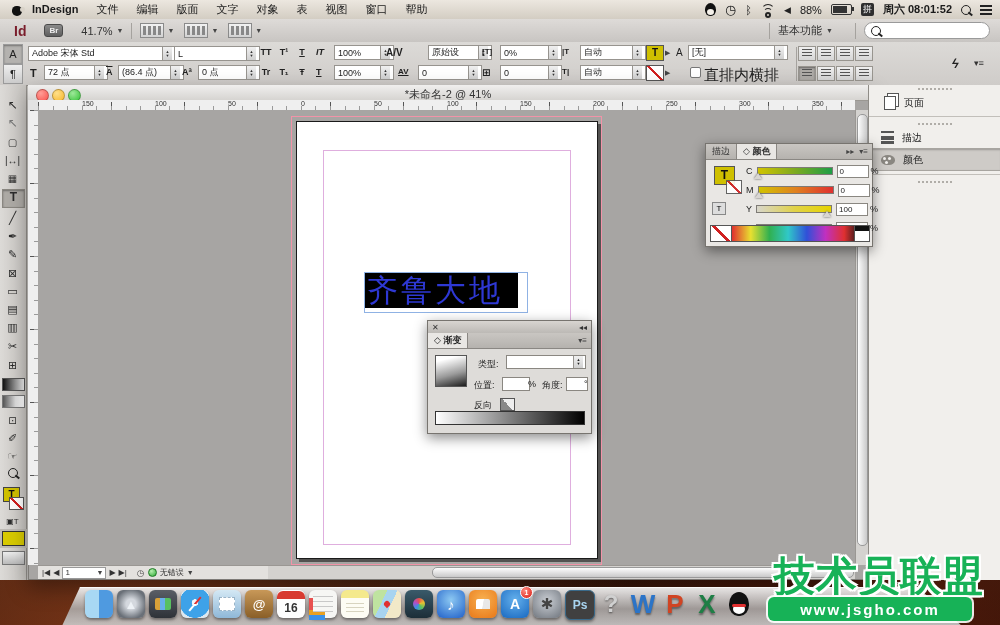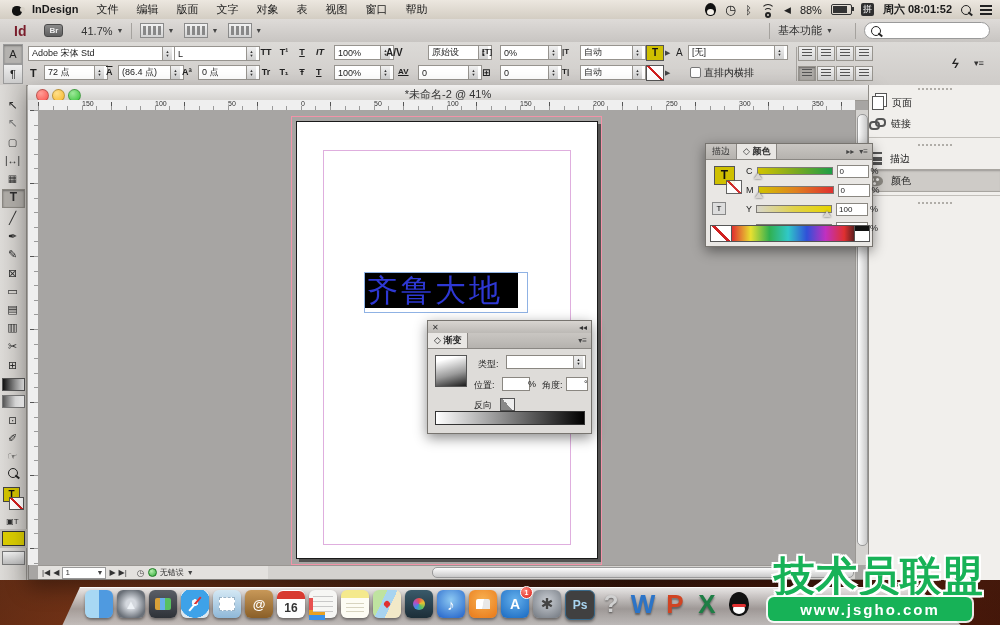--- a/index.html
+++ b/index.html
@@ -104,21 +104,21 @@
   .gtitle{position:absolute;left:0;top:0;right:0;height:12px;background:linear-gradient(#d8d5d1,#bcb9b5);border-bottom:1px solid #98958f;display:flex;align-items:center;padding:0 4px;font-size:8px;color:#333;}
   .gtabbar{position:absolute;left:0;top:12px;right:0;height:15px;background:linear-gradient(#c9c6c2,#b5b2ae);border-bottom:1px solid #8a8783;display:flex;font-size:9px;text-align:right;}
   .gswatch{position:absolute;left:7px;top:34px;width:30px;height:30px;border:1px solid #555;background:linear-gradient(165deg,#ffffff 15%,#9a9a9a 60%,#1c1c1c 100%);}
   .gramp{position:absolute;left:7px;bottom:8px;width:148px;height:12px;border:1px solid #333;background:linear-gradient(90deg,#fff,#000);}
   .gfld{position:absolute;background:#fff;border:1px solid #8a8781;height:12px;display:flex;align-items:center;padding:0 2px;font-size:8px;}
   .revicon{position:absolute;width:13px;height:11px;border:1px solid #555;background:linear-gradient(45deg,#888 50%,#eee 50%);}
   
   #rightdock{left:868px;top:85px;width:132px;height:495px;background:#f1efec;border-left:1px solid #8f8c87;}
   .grip{height:7px;border-bottom:0;display:flex;justify-content:center;align-items:center;}
   .grip::after{content:"";width:34px;border-top:2px dotted #b0ada8;}
-  .dockrow{height:21px;display:flex;align-items:center;gap:8px;font-size:10px;color:#222;}
+  .dockrow{height:21px;display:flex;align-items:center;gap:8px;padding-left:12px;font-size:10px;color:#222;}
   .dockrow.sel{background:#cecbc7;box-shadow:inset 0 1px 2px rgba(0,0,0,.25);border-top:1px solid #a8a5a0;border-bottom:1px solid #a8a5a0;}
   .dsep{height:1px;background:#c2bfba;margin:3px 0;}
   .icon-pages{width:10px;height:12px;border:1px solid #555;background:#fff;box-shadow:3px -3px 0 -1px #fff,3px -3px 0 0 #555;margin-left:3px;}
   .icon-links{width:14px;height:12px;position:relative;}
   .icon-links i{position:absolute;width:7px;height:5px;border:2px solid #555;border-radius:4px;}
   .icon-stroke{width:13px;height:13px;background:linear-gradient(#555 0 2px,transparent 2px 5px,#555 5px 9px,transparent 9px 10px,#555 10px 13px);}
   .icon-palette{width:14px;height:10px;background:#8a8781;border-radius:50% 50% 45% 45%;position:relative;}
   .icon-palette::after{content:"";position:absolute;left:2px;top:2px;width:3px;height:3px;border-radius:50%;background:#f1efec;box-shadow:5px 0 0 #f1efec,2px 4px 0 #f1efec;}
   .icon-swatches{width:13px;height:13px;border:1px solid #555;background:repeating-linear-gradient(90deg,#555 0 1px,transparent 1px 4px),repeating-linear-gradient(0deg,#555 0 1px,transparent 1px 4px),#ddd;}
   
@@ -288,21 +288,21 @@
   <span class="caret" style="position:absolute;left:665px;top:7px">▶</span>
   <div class="swatchX" style="left:646px;top:23px"></div>
   <span class="caret" style="position:absolute;left:665px;top:27px">▶</span>
 
   <span class="cpg" style="left:676px;top:5px;font-weight:normal;font-size:10px">A</span>
   <div class="fld" style="left:688px;top:3px;width:92px">
       <span>[无]</span>
       <span class="stp">▲<br>▼</span>
     </div>
   <span class="chk" style="left:690px;top:25px"></span>
-  <span style="position:absolute;left:704px;top:24px;font-size:10px">直排内横排</span>
+  <span style="position:absolute;left:704px;top:24px;font-size:15px">直排内横排</span>
 
   <span class="vdiv abs" style="left:788px;top:5px;height:34px"></span>
   <div class="alignbtn" style="left:798px;top:4px"></div>
   <div class="alignbtn" style="left:817px;top:4px"></div>
   <div class="alignbtn" style="left:836px;top:4px"></div>
   <div class="alignbtn" style="left:855px;top:4px"></div>
   <div class="alignbtn sel" style="left:798px;top:24px"></div>
   <div class="alignbtn" style="left:817px;top:24px"></div>
   <div class="alignbtn" style="left:836px;top:24px"></div>
   <div class="alignbtn" style="left:855px;top:24px"></div>
@@ -390,27 +390,20 @@
 </div>
 <div id="hsb" class="abs"></div>
 <div class="hsb-thumb abs"></div>
 
 <div id="rightdock" class="abs">
   <div class="grip"></div>
   <div class="dockrow">
       <span class="icon-pages"></span>
       <span>页面</span>
     </div>
-  <div class="dockrow">
-      <span class="icon-links">
-        <i style="left:0;top:3px"></i>
-        <i style="left:6px;top:0"></i>
-      </span>
-      <span>链接</span>
-    </div>
   <div class="dsep"></div>
   <div class="grip"></div>
   <div class="dockrow">
       <span class="icon-stroke"></span>
       <span>描边</span>
     </div>
   <div class="dockrow sel">
       <span class="icon-palette"></span>
       <span>颜色</span>
     </div>

